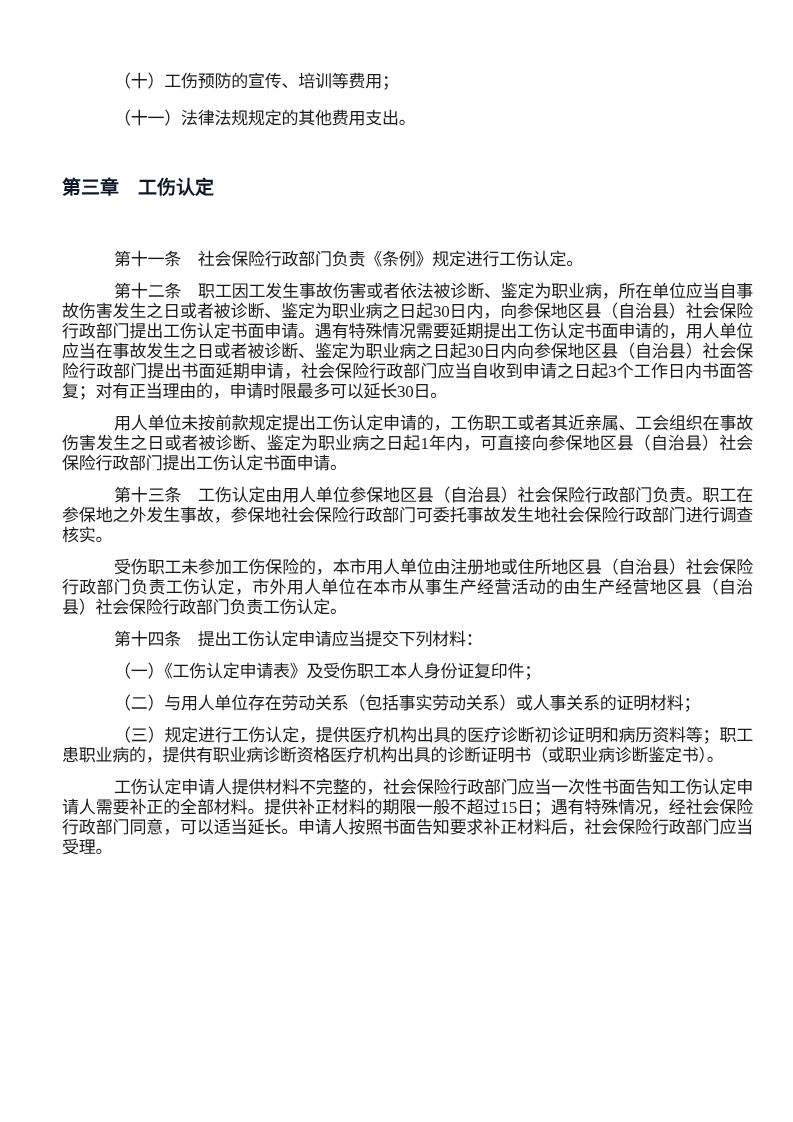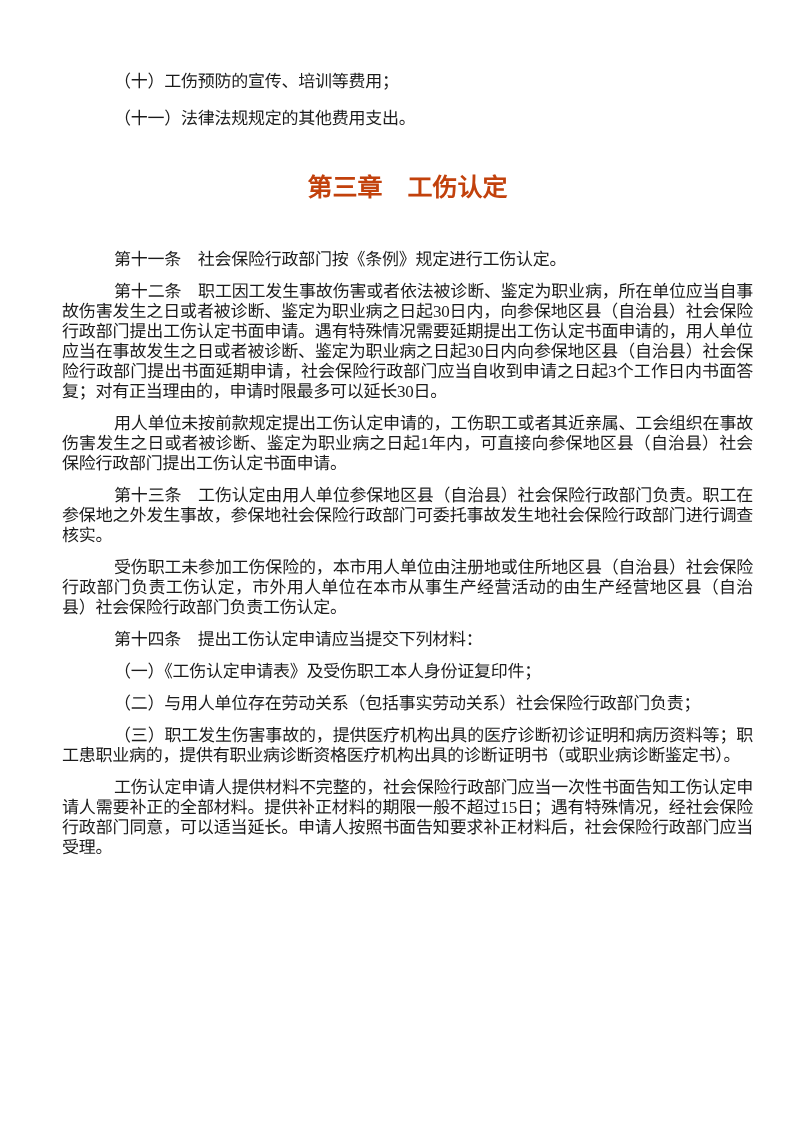--- a/index.html
+++ b/index.html
@@ -29,41 +29,41 @@
     letter-spacing: -0.25px;
     text-align: justify;
     text-indent: 52px;
     color: #1b1b1b;
   }
   .intro-para {
     margin-bottom: 17px;
   }
   .chapter-heading {
     margin: 46px 0 49px 0;
-    font-size: 25px;
+    font-size: 19px;
     line-height: 26px;
     font-weight: bold;
-    text-align: center;
+    text-align: left;
     text-indent: 0;
     letter-spacing: 0;
-    color: #c2410c;
+    color: #0f172a;
   }
 </style>
 </head>
 <body>
 
 <div class="page">
   <p class="para intro-para">（十）工伤预防的宣传、培训等费用；</p>
   <p class="para intro-para">（十一）法律法规规定的其他费用支出。</p>
 
   <h2 class="para chapter-heading">第三章　工伤认定</h2>
 
-  <p class="para">第十一条　社会保险行政部门按《条例》规定进行工伤认定。</p>
+  <p class="para">第十一条　社会保险行政部门负责《条例》规定进行工伤认定。</p>
   <p class="para">第十二条　职工因工发生事故伤害或者依法被诊断、鉴定为职业病，所在单位应当自事故伤害发生之日或者被诊断、鉴定为职业病之日起30日内，向参保地区县（自治县）社会保险行政部门提出工伤认定书面申请。遇有特殊情况需要延期提出工伤认定书面申请的，用人单位应当在事故发生之日或者被诊断、鉴定为职业病之日起30日内向参保地区县（自治县）社会保险行政部门提出书面延期申请，社会保险行政部门应当自收到申请之日起3个工作日内书面答复；对有正当理由的，申请时限最多可以延长30日。</p>
   <p class="para">用人单位未按前款规定提出工伤认定申请的，工伤职工或者其近亲属、工会组织在事故伤害发生之日或者被诊断、鉴定为职业病之日起1年内，可直接向参保地区县（自治县）社会保险行政部门提出工伤认定书面申请。</p>
   <p class="para">第十三条　工伤认定由用人单位参保地区县（自治县）社会保险行政部门负责。职工在参保地之外发生事故，参保地社会保险行政部门可委托事故发生地社会保险行政部门进行调查核实。</p>
   <p class="para">受伤职工未参加工伤保险的，本市用人单位由注册地或住所地区县（自治县）社会保险行政部门负责工伤认定，市外用人单位在本市从事生产经营活动的由生产经营地区县（自治县）社会保险行政部门负责工伤认定。</p>
   <p class="para">第十四条　提出工伤认定申请应当提交下列材料：</p>
   <p class="para">（一）《工伤认定申请表》及受伤职工本人身份证复印件；</p>
-  <p class="para">（二）与用人单位存在劳动关系（包括事实劳动关系）社会保险行政部门负责；</p>
-  <p class="para">（三）职工发生伤害事故的，提供医疗机构出具的医疗诊断初诊证明和病历资料等；职工患职业病的，提供有职业病诊断资格医疗机构出具的诊断证明书（或职业病诊断鉴定书）。</p>
+  <p class="para">（二）与用人单位存在劳动关系（包括事实劳动关系）或人事关系的证明材料；</p>
+  <p class="para">（三）规定进行工伤认定，提供医疗机构出具的医疗诊断初诊证明和病历资料等；职工患职业病的，提供有职业病诊断资格医疗机构出具的诊断证明书（或职业病诊断鉴定书）。</p>
   <p class="para">工伤认定申请人提供材料不完整的，社会保险行政部门应当一次性书面告知工伤认定申请人需要补正的全部材料。提供补正材料的期限一般不超过15日；遇有特殊情况，经社会保险行政部门同意，可以适当延长。申请人按照书面告知要求补正材料后，社会保险行政部门应当受理。</p>
 </div>
 
 </body></html>

